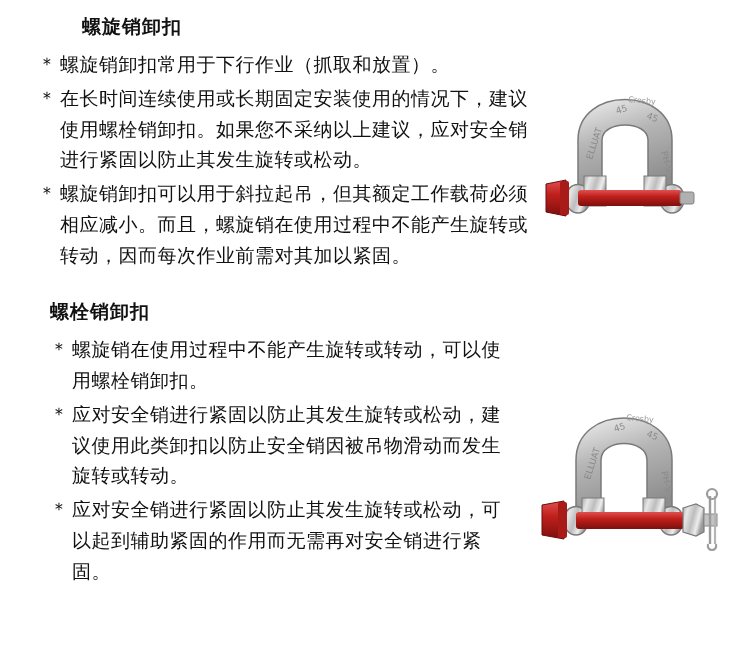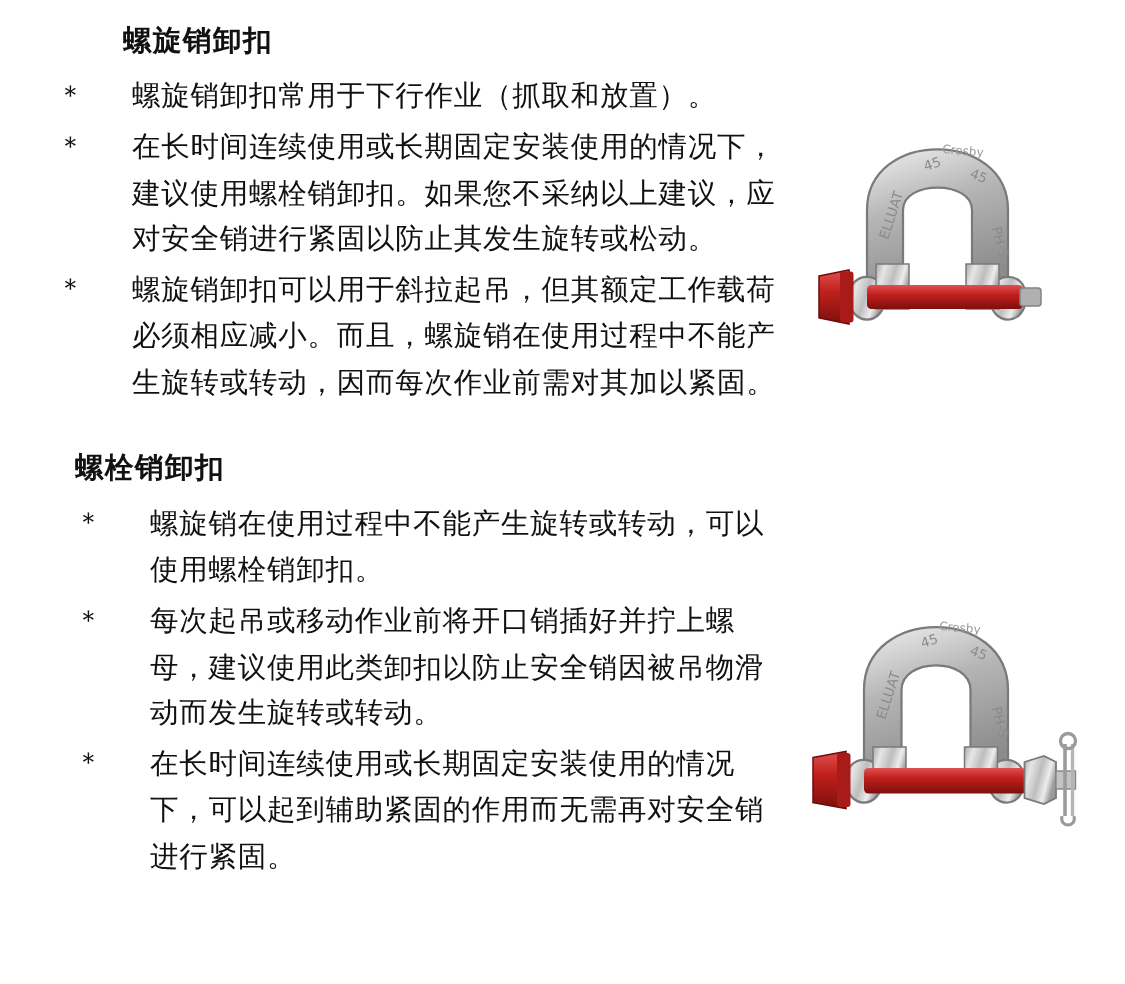--- a/index.html
+++ b/index.html
@@ -42,21 +42,20 @@
   }
   .bullet .star {
     width: 22px;
     flex: 0 0 22px;
     font-size: 18px;
     line-height: 1.62;
   }
   .bullet .text {
     flex: 1 1 auto;
     letter-spacing: 0.5px;
-    margin-left: 28px;
   }
 
   
   #sec1 {
     padding: 14px 0 0 0;
   }
   #sec1 .section-title {
     margin-left: 38px;
     padding-left: 44px;
   }
@@ -130,25 +129,25 @@
 
   <div class="section" id="sec2">
     <div class="section-title">螺栓销卸扣</div>
     <ul class="bullet-list">
       <li class="bullet">
         <span class="star">＊</span>
         <span class="text">螺旋销在使用过程中不能产生旋转或转动，可以使用螺栓销卸扣。</span>
       </li>
       <li class="bullet">
         <span class="star">＊</span>
-        <span class="text">每次起吊或移动作业前将开口销插好并拧上螺母，建议使用此类卸扣以防止安全销因被吊物滑动而发生旋转或转动。</span>
-      </li>
-      <li class="bullet">
-        <span class="star">＊</span>
-        <span class="text">在长时间连续使用或长期固定安装使用的情况下，可以起到辅助紧固的作用而无需再对安全销进行紧固。</span>
+        <span class="text">应对安全销进行紧固以防止其发生旋转或松动，建议使用此类卸扣以防止安全销因被吊物滑动而发生旋转或转动。</span>
+      </li>
+      <li class="bullet">
+        <span class="star">＊</span>
+        <span class="text">应对安全销进行紧固以防止其发生旋转或松动，可以起到辅助紧固的作用而无需再对安全销进行紧固。</span>
       </li>
     </ul>
   </div>
 
   <div class="shackle" id="shackle-screw-pin">
     <svg viewBox="0 0 215 200" width="215" height="200" aria-hidden="true">
       <defs>
         <linearGradient id="metal1" x1="0" y1="0" x2="1" y2="0.4">
           <stop offset="0%" stop-color="#a9a9a9"></stop>
           <stop offset="25%" stop-color="#e6e6e6"></stop>

